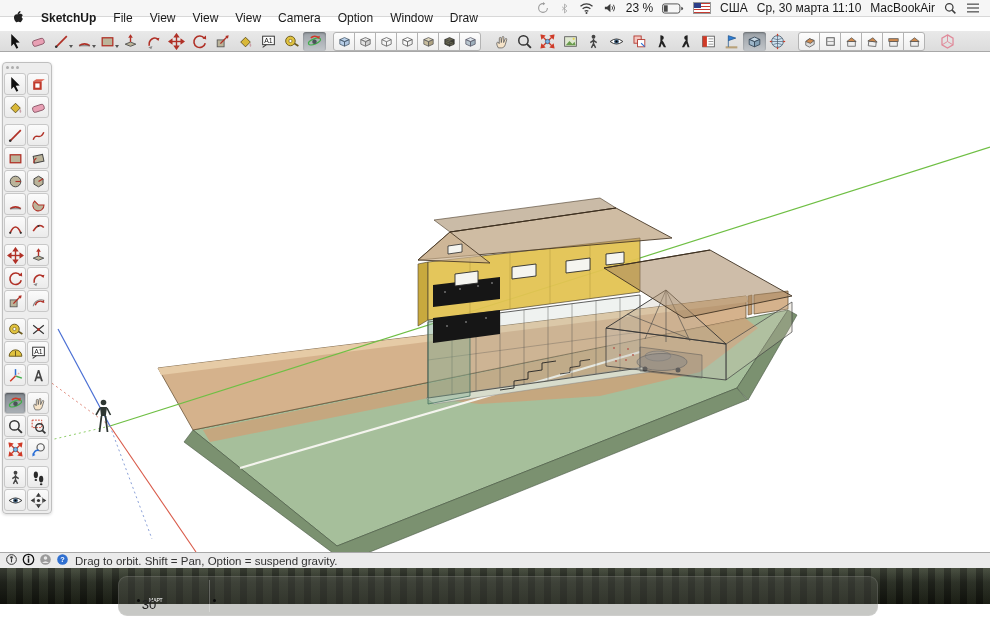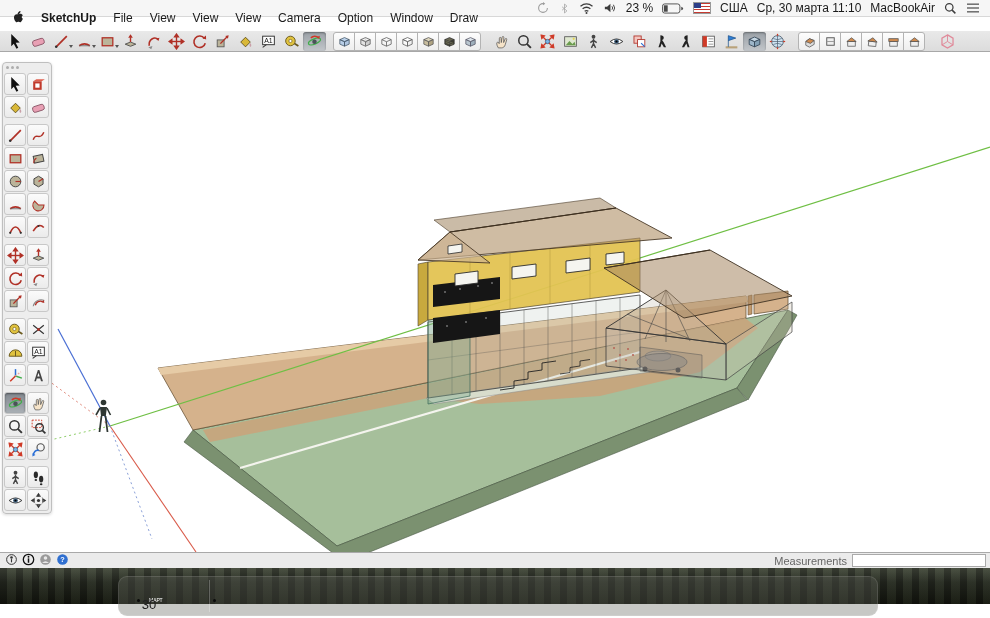--- a/index.html
+++ b/index.html
@@ -861,24 +861,21 @@
       <span><svg width="13" height="13" viewBox="0 0 16 16">
             <circle cx="8" cy="8" r="6.5" fill="#9a9a9a"></circle>
             <circle cx="8" cy="6.2" r="2.2" fill="#e8e8e8"></circle>
             <path d="M3.8 12.2 q4.2 -4 8.4 0" fill="#e8e8e8"></path>
           </svg></span>
       <span><svg width="13" height="13" viewBox="0 0 16 16">
             <circle cx="8" cy="8" r="6.5" fill="#2f6fd0"></circle>
             <text x="8" y="11" font-size="9" fill="#fff" text-anchor="middle" font-family="Liberation Sans,sans-serif" font-weight="bold">?</text>
           </svg></span>
     </div>
-    <div class="sb-right">
-      <span class="sb-meas">Measurements</span>
-      <input class="meas-input" value="" style="">
-    </div>
+    <span class="sb-hint">Drag to orbit. Shift = Pan, Option = suspend gravity.</span>
   </div>
 
   <div class="dockarea">
     <div class="dock-panel" id="dock">
         <span class="dock-item-wrap"><span class="dock-icon" style="background:linear-gradient(180deg,#57b6f5,#1f7fd4)"><svg viewBox="0 0 30 30">
               <path d="M17 2 v26" stroke="rgba(10,60,120,.45)" stroke-width="1.5"></path>
               <circle cx="10" cy="12" r="1.5" fill="#fff"></circle>
               <circle cx="22" cy="12" r="1.5" fill="#fff"></circle>
               <path d="M7 19 q8 6 16 0" stroke="#fff" fill="none" stroke-width="2"></path>
             </svg></span><span class="run-dot"></span></span>

